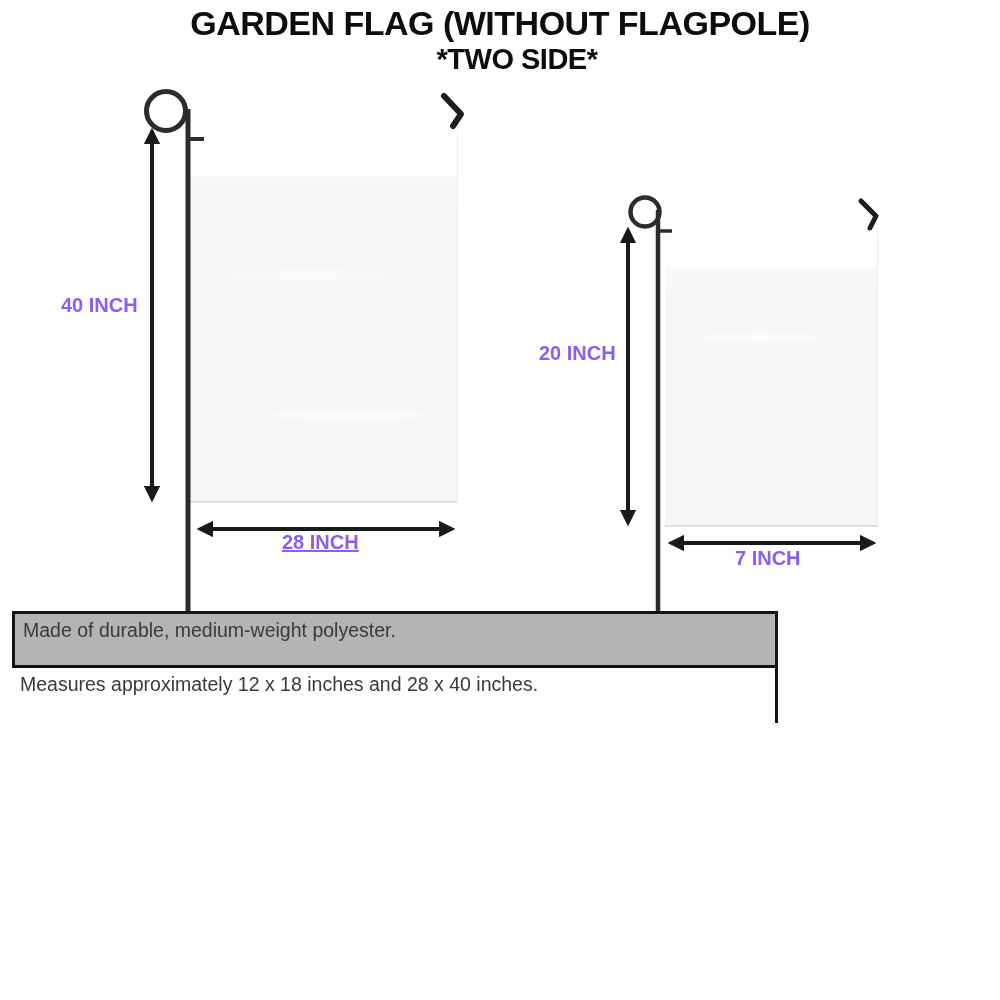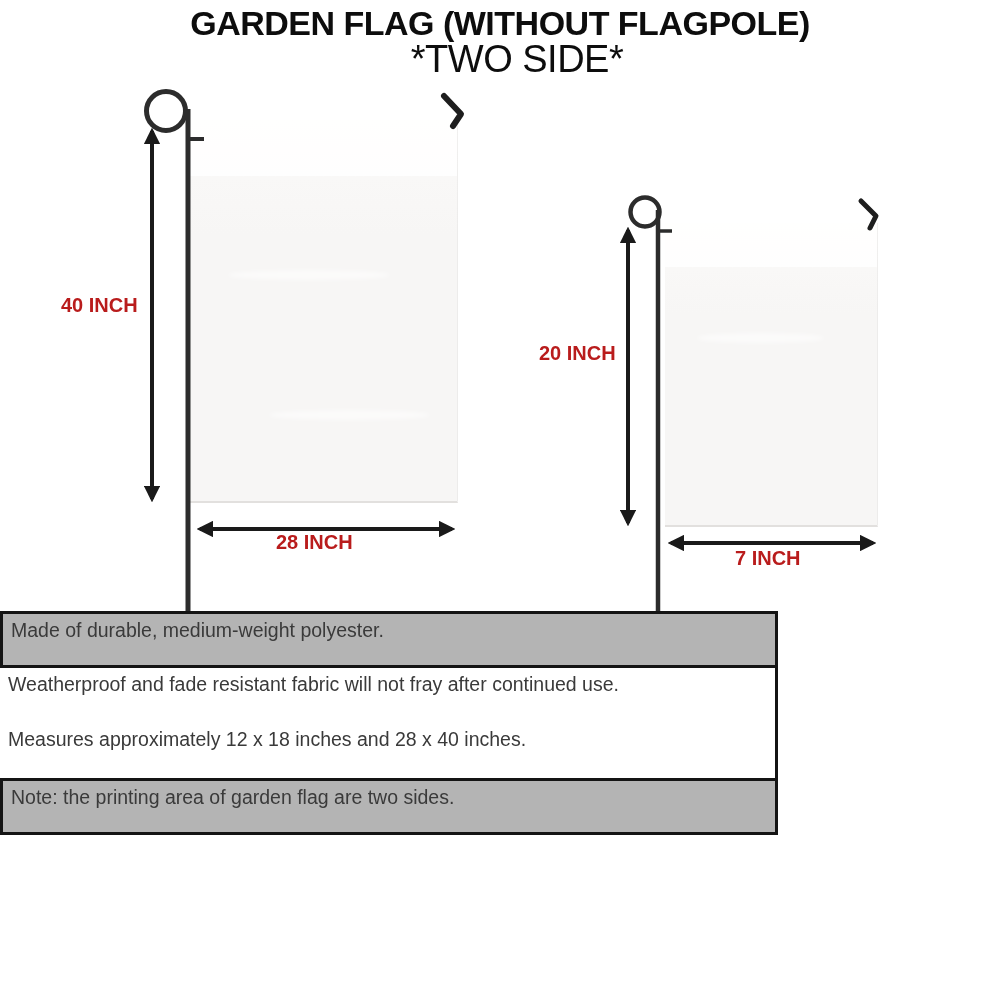--- a/index.html
+++ b/index.html
@@ -12,48 +12,48 @@
     --bar-text:#3a3a3a;
   }
   *{margin:0;padding:0;box-sizing:border-box;}
   html,body{background:#fff;}
   body{font-family:"Liberation Sans", sans-serif;}
   .canvas{position:relative;width:1000px;height:1000px;background:#ffffff;overflow:hidden;}
 
   
   .title-wrap{position:absolute;top:4px;left:0;width:100%;text-align:center;color:var(--text-dark);}
   .title-line1{font-size:34px;font-weight:800;letter-spacing:-0.5px;line-height:38px;}
-  .title-line2{font-size:38px;font-weight:400;letter-spacing:-0.5px;line-height:34px;padding-left:34px;}
+  .title-line2{font-size:29px;font-weight:700;letter-spacing:-0.5px;line-height:34px;padding-left:34px;}
 
   
   .flag{position:absolute;background:linear-gradient(180deg,#fbfaf9 0%,var(--flag-fill) 30%,var(--flag-fill) 100%);
         border-right:1px solid rgba(0,0,0,0.04);border-bottom:2px solid #e2e0de;}
   .flag-large{left:188px;top:120px;width:270px;height:383px;}
   .flag-small{left:665px;top:223px;width:213px;height:304px;}
   .flag-sleeve{position:absolute;top:0;left:0;width:100%;background:rgba(255,255,255,0.85);}
   .flag-large .flag-sleeve{height:56px;}
   .flag-small .flag-sleeve{height:44px;}
   .flag-fold{position:absolute;left:15%;width:60%;height:10px;background:rgba(255,255,255,0.55);border-radius:50%;filter:blur(2px);}
 
   
   .overlay{position:absolute;left:0;top:0;pointer-events:none;}
   .pole{stroke:var(--pole);fill:none;}
   .hook{stroke:#1e1e1e;fill:none;stroke-linecap:round;stroke-linejoin:round;}
   .dim-line{stroke:var(--arrow);}
   .ah{fill:var(--arrow);}
 
   
-  .dim-label{position:absolute;font-weight:700;font-size:20px;color:#b91c1c;letter-spacing:0;}
+  .dim-label{position:absolute;font-weight:700;font-size:20px;color:#8b5cf6;letter-spacing:0;}
   .label-40{left:61px;top:294px;}
   .label-18{left:539px;top:342px;}
-  .label-28{left:276px;top:531px;}
+  .label-28{left:282px;top:531px;text-decoration:underline;}
   .label-12{left:735px;top:547px;}
 
   
-  .features{position:absolute;left:0;top:611px;width:778px;border-right:3px solid var(--bar-border);}
+  .features{position:absolute;left:0;top:611px;width:778px;border-right:3px solid var(--bar-border);padding-left:12px;}
   .feature-row{width:100%;font-size:19.5px;color:var(--bar-text);}
   .feature-row .row-text{display:block;padding:5px 10px 0 8px;}
   .row-shaded{height:57px;background:var(--bar-shaded);
               border-top:3px solid var(--bar-border);
               border-bottom:3px solid var(--bar-border);
               border-left:3px solid var(--bar-border);}
   .row-plain{height:55px;background:#ffffff;}
 </style>
 </head>
 <body>
@@ -104,23 +104,17 @@
   <div class="dim-label label-40">40 INCH</div>
   <div class="dim-label label-28">28 INCH</div>
   <div class="dim-label label-18">20 INCH</div>
   <div class="dim-label label-12">7 INCH</div>
 
   <section class="features">
     <div class="feature-row row-shaded">
       <span class="row-text">Made of durable, medium-weight polyester.</span>
     </div>
     <div class="feature-row row-plain">
-      <span class="row-text">Weatherproof and fade resistant fabric will not fray after continued use.</span>
-    </div>
-    <div class="feature-row row-plain">
       <span class="row-text">Measures approximately 12 x 18 inches and 28 x 40 inches.</span>
-    </div>
-    <div class="feature-row row-shaded">
-      <span class="row-text">Note: the printing area of garden flag are two sides.</span>
     </div>
   </section>
 
 </div>
 
 </body></html>

